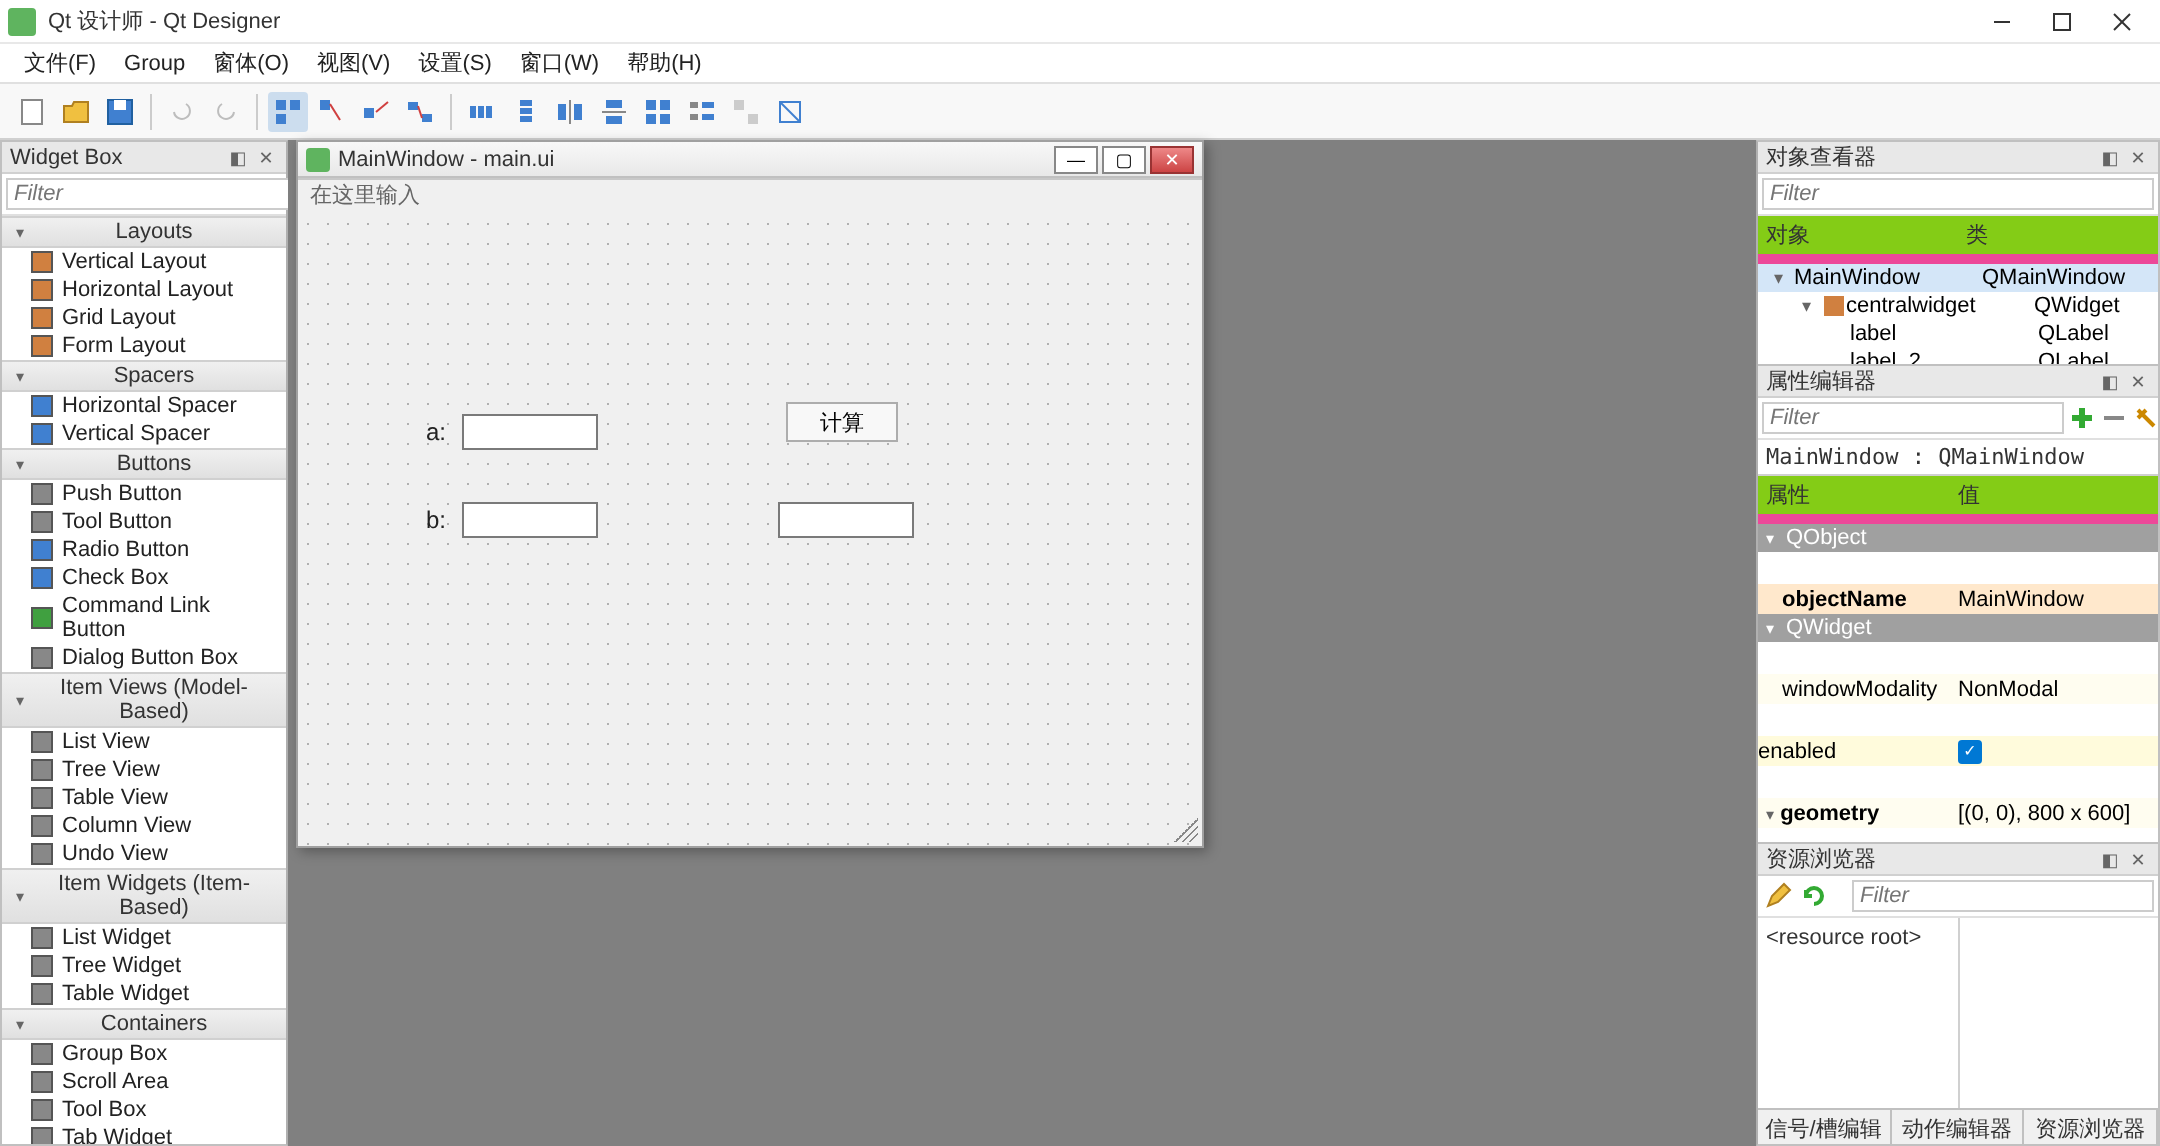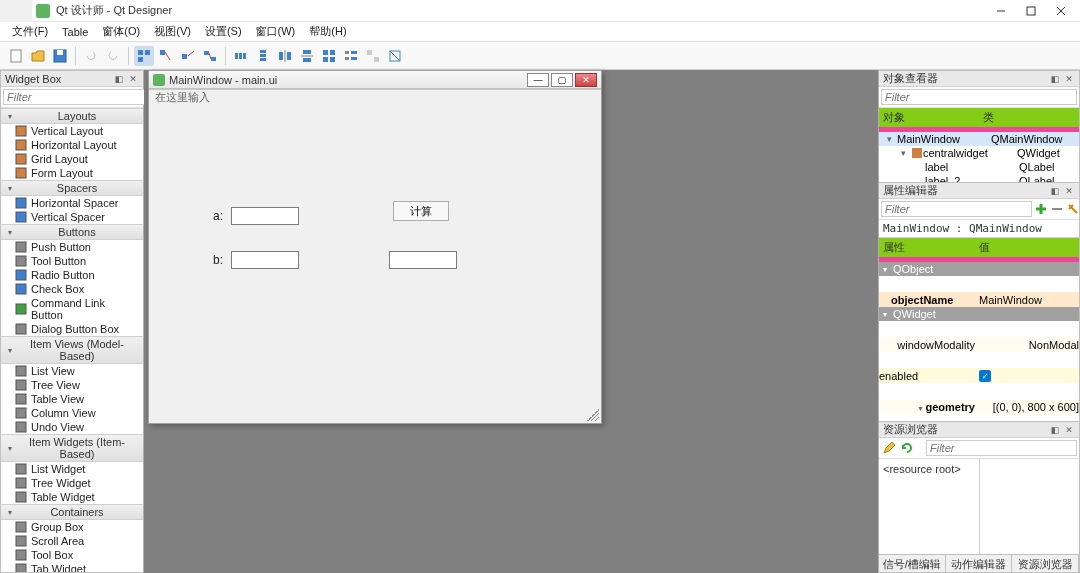--- a/index.html
+++ b/index.html
@@ -1,17 +1,17 @@
 <!DOCTYPE html>
 <html><head>
 <meta charset="utf-8">
 <style>
 * { box-sizing: border-box; margin: 0; padding: 0; font-family: "Microsoft YaHei", "Segoe UI", Tahoma, sans-serif; font-size: 11px; }
 body { background: #f0f0f0; width: 1080px; height: 573px; overflow: hidden; display: flex; flex-direction: column; }
-.titlebar { height: 22px; background: #fff; display: flex; align-items: center; padding: 0 4px; border-bottom: 1px solid #e8e8e8; margin-left: 32px; }
+.titlebar { height: 22px; background: #fff; display: flex; align-items: center; padding: 0 4px; border-bottom: 1px solid #e8e8e8; }
 .titlebar .appicon { width: 14px; height: 14px; background: #5fb45f; border-radius: 2px; margin-right: 6px; }
 .titlebar .title { flex: 1; color: #333; }
 .titlebar .winbtn { width: 30px; height: 18px; display: flex; align-items: center; justify-content: center; color: #444; }
 .titlebar .winbtn svg { width: 10px; height: 10px; }
 .menubar { height: 20px; background: #fff; display: flex; align-items: center; padding: 0 6px; gap: 2px; border-bottom: 1px solid #e0e0e0; }
 .menubar span { padding: 2px 6px; color: #222; }
 .toolbar { height: 28px; background: #f8f8f8; display: flex; align-items: center; padding: 2px 6px; gap: 2px; border-bottom: 1px solid #d0d0d0; }
 .toolbar .tb { width: 20px; height: 20px; display: flex; align-items: center; justify-content: center; border-radius: 2px; }
 .toolbar .sep { width: 1px; height: 18px; background: #ccc; margin: 0 3px; }
 .main { flex: 1; display: flex; min-height: 0; }
@@ -58,21 +58,21 @@
 .oi-row .oi-name { flex: 0 0 94px; overflow: hidden; white-space: nowrap; }
 .oi-row .oi-class { flex: 1; overflow: hidden; white-space: nowrap; }
 .prop-caption { padding: 2px 4px; background: #fff; border-bottom: 1px solid #d0d0d0; color: #333; font-family: "SimSun", monospace; }
 .prop-table { font-size: 11px; }
 .prop-section { background: #a0a0a0; color: #fff; padding: 1px 4px; display: flex; align-items: center; }
 .prop-section .chev { width: 10px; font-size: 8px; }
 .prop-row { display: flex; align-items: center; height: 15px; margin-top: 16px; }
 .prop-row > div:first-child { flex: 0 0 96px; padding-left: 12px; overflow: hidden; }
 .prop-row > div:last-child { flex: 1; padding-left: 4px; overflow: hidden; white-space: nowrap; }
 .prop-row.yellow { background: #fffbdc; }
-.prop-row.yellow-light { background: #fffdf0; text-align: right; }
+.prop-row.yellow-light { background: #fffdf0; }
 .prop-row.peach { background: #ffe8cc; }
 .prop-row .bold { font-weight: bold; }
 .prop-row .checkbox { width: 12px; height: 12px; background: #0078d4; border-radius: 2px; display: inline-flex; align-items: center; justify-content: center; color: #fff; font-size: 8px; }
 .right-stack { display: flex; flex-direction: column; height: 100%; }
 .right-panel { display: flex; flex-direction: column; border-bottom: 1px solid #c0c0c0; }
 .rb-area { flex: 1; overflow: hidden; display: flex; flex-direction: column; }
 .rb-tabs { display: flex; height: 18px; background: #f0f0f0; border-top: 1px solid #c0c0c0; }
 .rb-tabs > div { flex: 1; text-align: center; padding: 2px; border-right: 1px solid #c0c0c0; color: #333; }
 .rb-body { flex: 1; display: flex; background: #fff; }
 .rb-left { flex: 1; border-right: 1px solid #d0d0d0; padding: 4px; }
@@ -97,21 +97,21 @@
   <div class="winbtn">
       <svg viewBox="0 0 10 10">
         <line x1="1" y1="1" x2="9" y2="9" stroke="#333"></line>
         <line x1="9" y1="1" x2="1" y2="9" stroke="#333"></line>
       </svg>
     </div>
 </div>
 
 <div class="menubar">
   <span>文件(F)</span>
-  <span>Table</span>
+  <span>Group</span>
   <span>窗体(O)</span>
   <span>视图(V)</span>
   <span>设置(S)</span>
   <span>窗口(W)</span>
   <span>帮助(H)</span>
 </div>
 
 <div class="toolbar">
   <div class="tb">
       <svg width="16" height="16">

